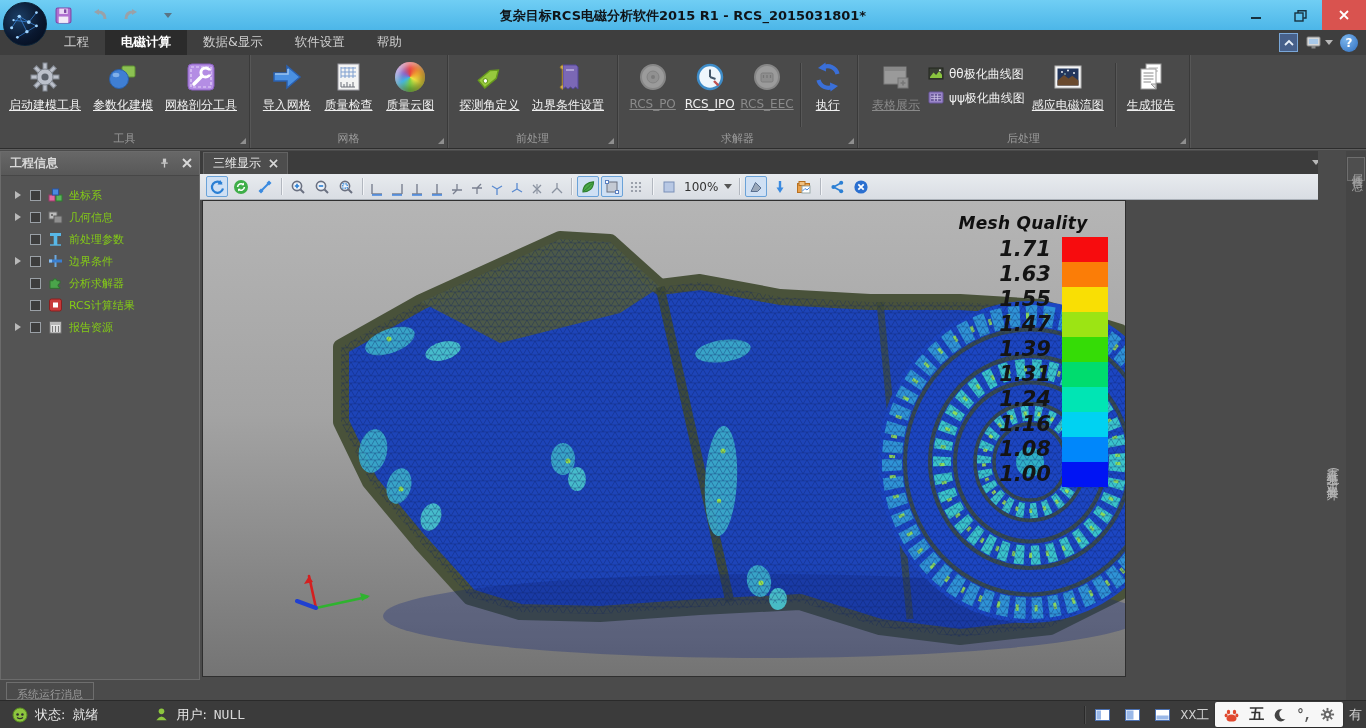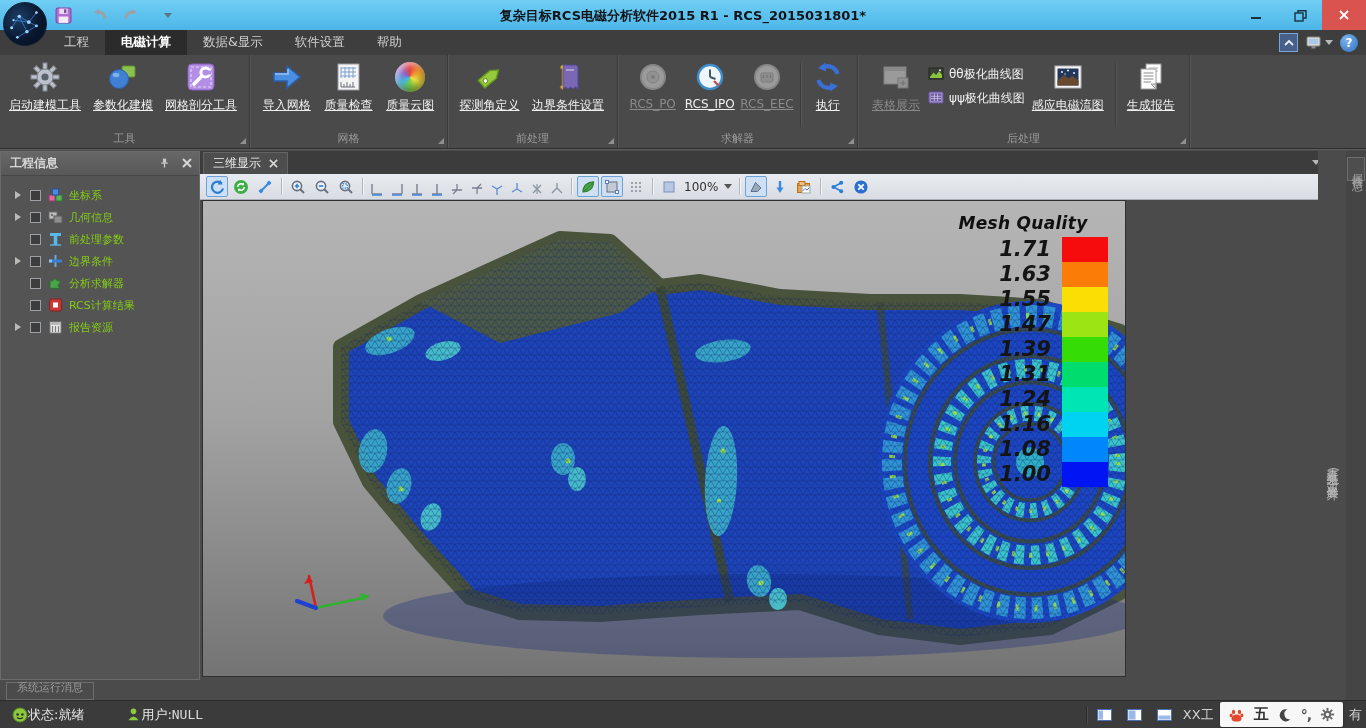--- a/index.html
+++ b/index.html
@@ -115,27 +115,27 @@
   .results-strip .vtext { writing-mode:vertical-rl; color:#b5b5b5; font-size:12px; letter-spacing:2px;
     margin-top:120px; }
   .props-strip { position:absolute; left:1346px; top:151px; width:20px; height:549px; background:#454545; }
   .props-tab { margin:6px 1px 0 1px; border:1px solid #6e6e6e; background:#4e4e4e; padding:7px 0;
     display:flex; justify-content:center; }
   .props-tab .vtext { writing-mode:vertical-rl; color:#a2a2a2; font-size:11px; letter-spacing:2px; }
 
   
   .msg-tab { position:absolute; left:6px; top:682px; height:18px; padding:4px 10px;
     border:1px solid #6e6e6e; background:#4b4b4b; color:#9a9a9a; font-size:11px;
-    display:flex; align-items:flex-end; }
+    display:flex; align-items:flex-start; }
   .statusbar { position:absolute; left:0; top:700px; right:0; height:28px; background:#3b3b3b;
     border-top:1px solid #2a2a2a; display:flex; align-items:center; }
-  .sb-left { display:flex; align-items:center; padding-left:12px; }
+  .sb-left { display:flex; align-items:center; gap:7px; padding-left:12px; }
   .sb-text { color:#e8e8e8; font-size:13px; }
   .sb-null { color:#d8d8d8; font-size:13px; font-family:"DejaVu Sans Mono",monospace; }
-  .sb-right { margin-left:auto; display:flex; align-items:center; gap:6px; padding-right:4px; }
+  .sb-right { margin-left:auto; display:flex; align-items:center; gap:6px; padding-right:4px;font-family:Liberation Mono, monospace; }
   .sb-sep { width:1px; height:18px; background:#2a2a2a; box-shadow:1px 0 0 #4e4e4e; }
   .layout-btn { width:24px; height:22px; display:flex; align-items:center; justify-content:center; }
   .ime-bar { height:25px; background:#f7f7f7; border-radius:2px; display:flex; align-items:center;
     gap:9px; padding:0 8px; box-shadow:0 1px 2px rgba(0,0,0,.4); }
   .ime-char { font-size:15px; color:#333; font-weight:600; }
   .ime-punct { font-size:14px; color:#555; font-weight:700; letter-spacing:-1px; }
   .sb-owner { color:#cfcfcf; font-size:13px; }
 </style>
 </head>
 <body>

